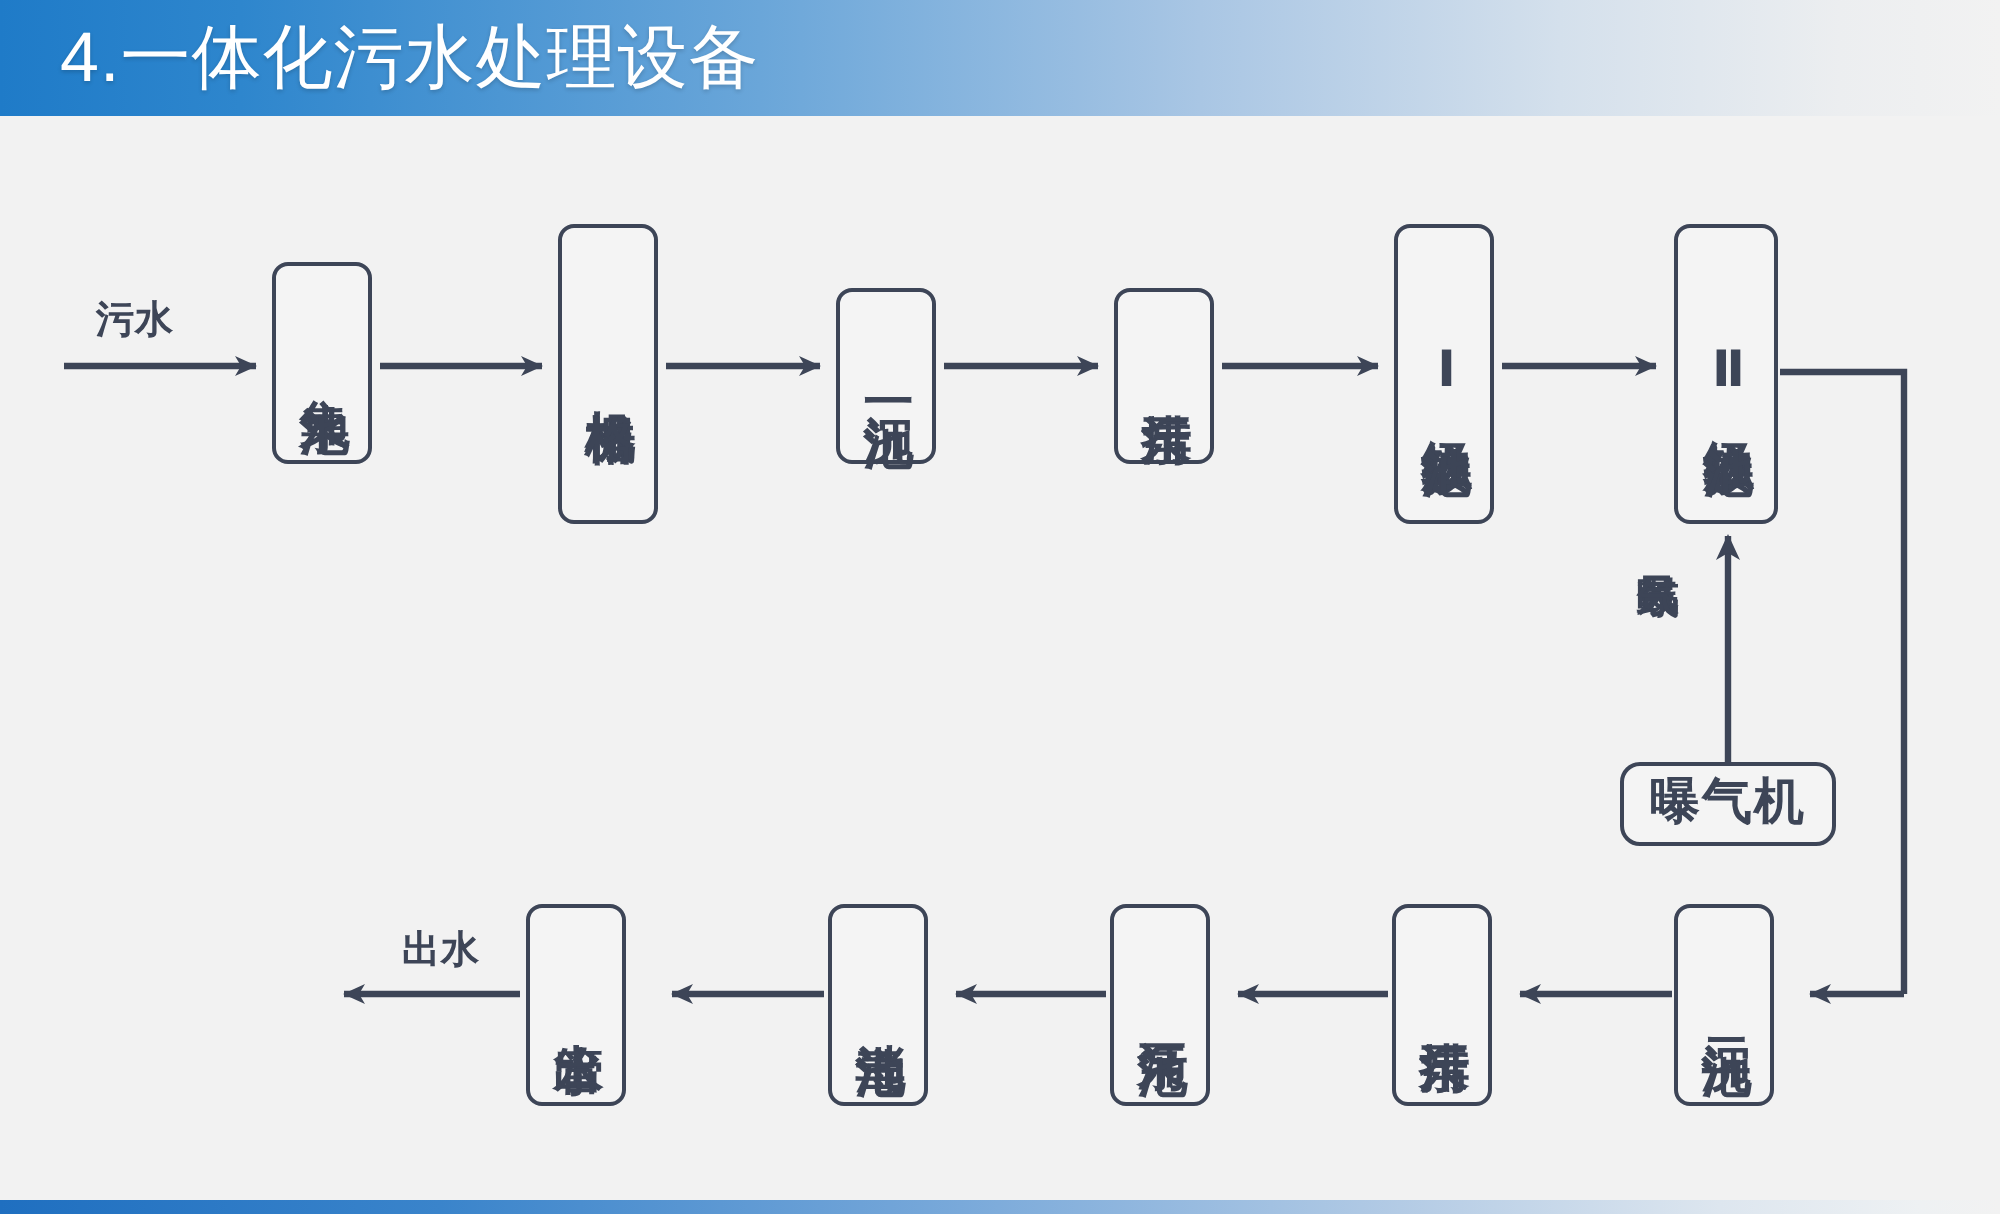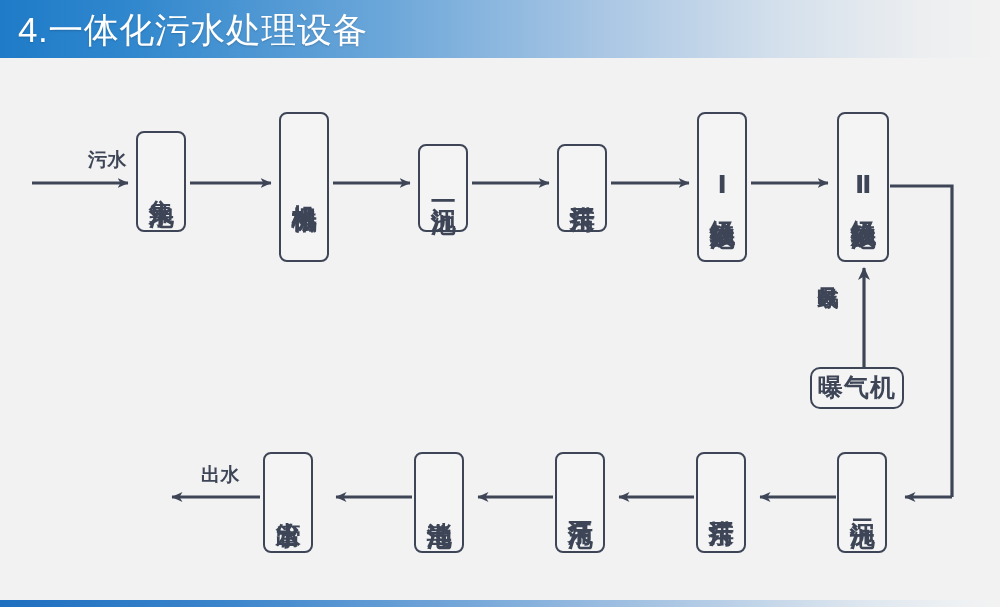--- a/index.html
+++ b/index.html
@@ -20,21 +20,21 @@
     position: absolute;
     left: 0;
     top: 0;
     width: 1000px;
     height: 58px;
     background: linear-gradient(to right, #1f7bc8 0%, #2e86cd 12%, #6aa6d9 38%, #a9c6e4 60%, #d4e0ec 78%, #eceef0 92%, #f2f2f2 100%);
     overflow: hidden;
   }
   .header-title {
     position: absolute;
-    left: 18px;
+    left: 30px;
     top: 50%;
     transform: translateY(-50%);
     color: #ffffff;
     font-size: 35px;
     line-height: 1;
     letter-spacing: 0.5px;
     white-space: nowrap;
     text-shadow: 0 1px 2px rgba(0,0,0,0.18);
   }
 
@@ -148,21 +148,21 @@
       <line x1="864" y1="323" x2="864" y2="210" marker-end="url(#arrowU)"></line>
 
       <line x1="836" y1="439" x2="760" y2="439" marker-end="url(#arrowL)"></line>
       <line x1="694" y1="439" x2="619" y2="439" marker-end="url(#arrowL)"></line>
       <line x1="553" y1="439" x2="478" y2="439" marker-end="url(#arrowL)"></line>
       <line x1="412" y1="439" x2="336" y2="439" marker-end="url(#arrowL)"></line>
       <line x1="260" y1="439" x2="172" y2="439" marker-end="url(#arrowL)"></line>
     </g>
   </svg>
 
-  <div class="flabel" style="left:48px; top:89px;margin-left:40px;">污水</div>
+  <div class="flabel" style="left:48px; top:89px;">污水</div>
 
   <div class="flabel" style="left:201px; top:404px;font-family:Liberation Mono, monospace;">出水</div>
 
   <div class="flabel vert" style="left:818px; top:213px;">鼓风曝气</div>
 
   <div class="node" style="left:136px; top:73px;  width:50px;  height:101px;">
     <span class="vtext">集水池</span>
   </div>
 
   <div class="node" style="left:279px; top:54px;  width:50px;  height:150px;">
@@ -178,21 +178,21 @@
   </div>
 
   <div class="node" style="left:697px; top:54px;  width:50px;  height:150px;">
     <span class="vtext">Ⅰ级接触池</span>
   </div>
 
   <div class="node" style="left:837px; top:54px;  width:52px;  height:150px;">
     <span class="vtext">Ⅱ级接触池</span>
   </div>
 
-  <div class="node horiz" style="left:810px; top:309px; width:94px; height:42px;">
+  <div class="node horiz" style="left:810px; top:323px; width:108px; height:42px;">
     <span class="htext">曝气机</span>
   </div>
 
   <div class="node" style="left:837px; top:394px; width:50px; height:101px;">
     <span class="vtext">二沉池</span>
   </div>
 
   <div class="node" style="left:696px; top:394px; width:50px; height:101px;">
     <span class="vtext">排污泵</span>
   </div>

